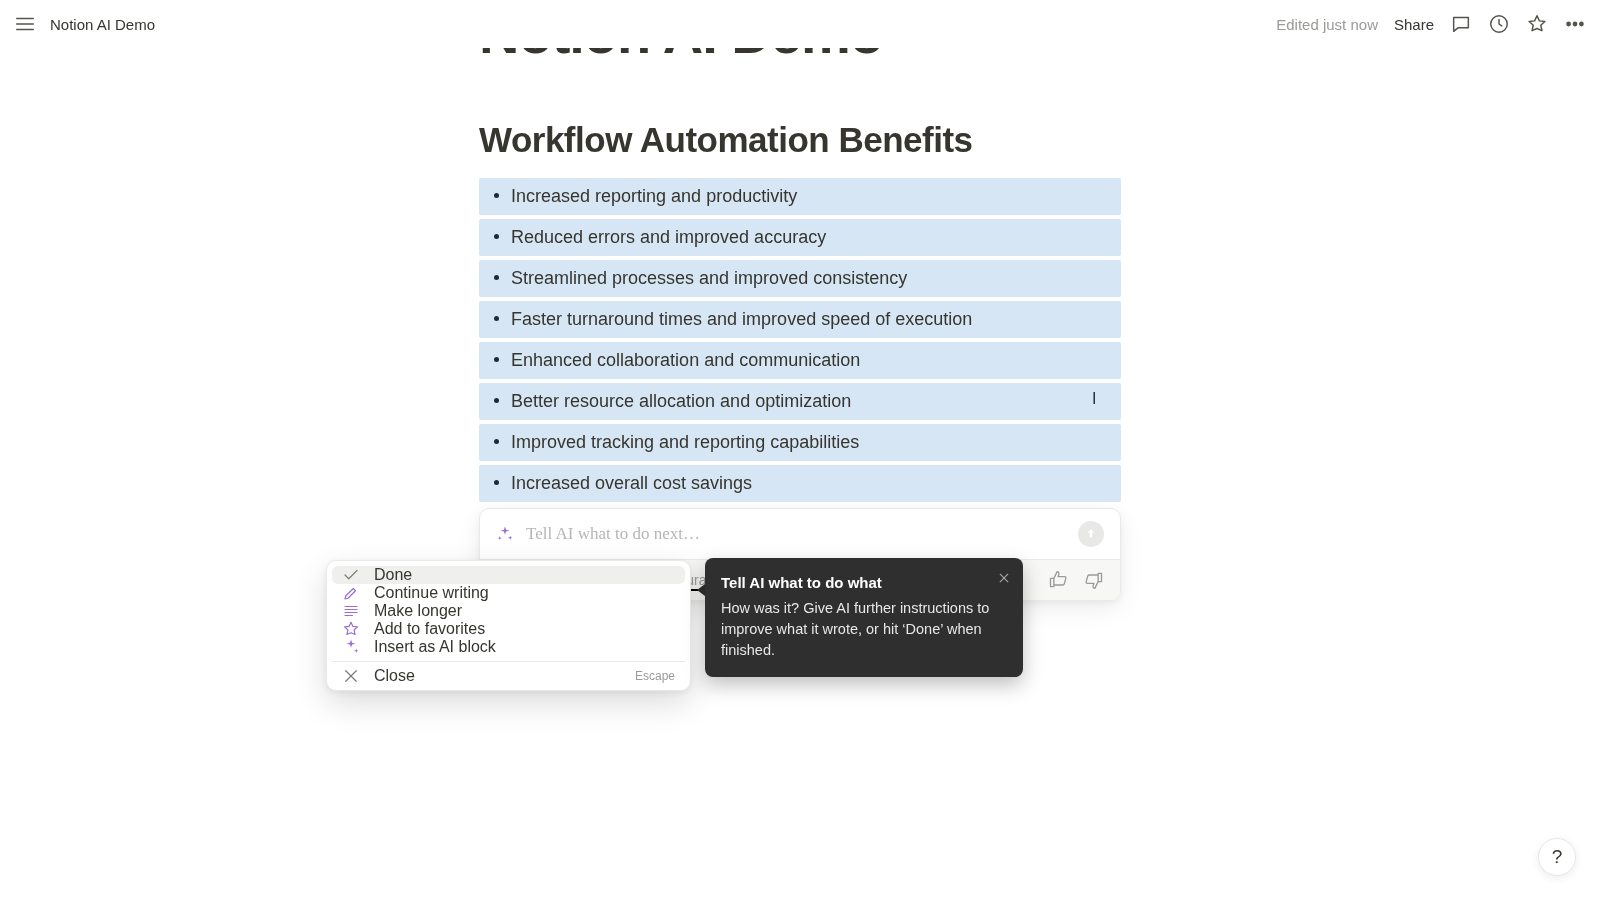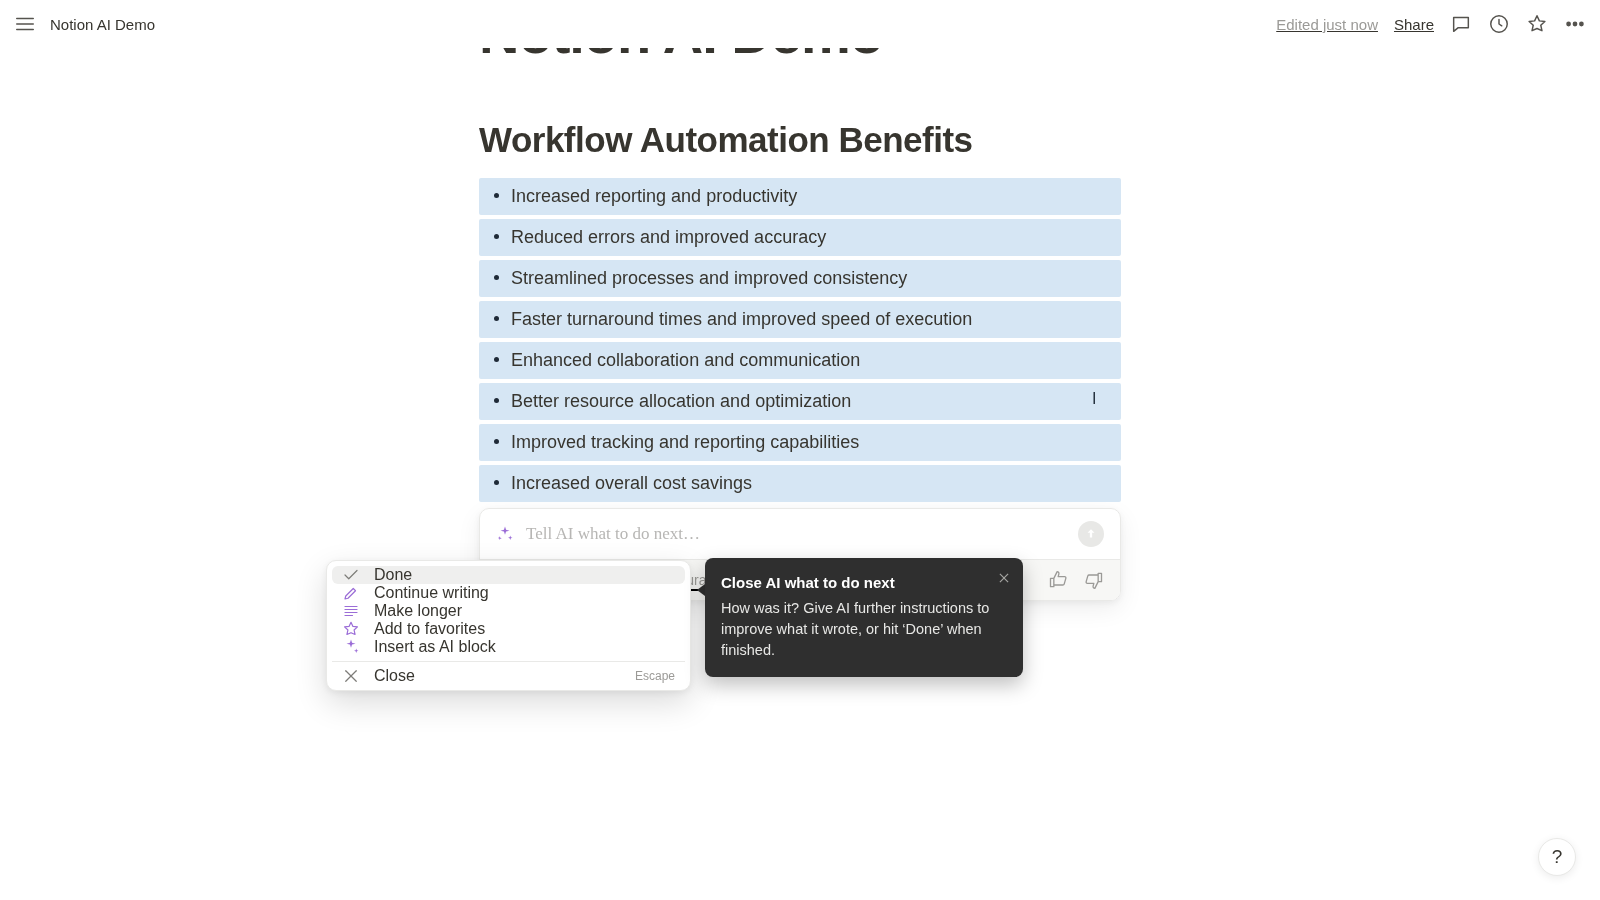--- a/index.html
+++ b/index.html
@@ -19,21 +19,21 @@
     color:var(--text);
     background:#fff;
     width:1600px;height:900px;overflow:hidden;position:relative;
   }
   
   .topbar{
     height:48px;display:flex;align-items:center;padding:0 14px;
   }
   .topbar .left{display:flex;align-items:center;gap:14px;}
   .topbar .title{font-size:15px;}
-  .topbar .right{margin-left:auto;display:flex;align-items:center;gap:16px;text-decoration:underline;}
+  .topbar .right{margin-left:auto;display:flex;align-items:center;gap:16px;}
   .edited{color:var(--text-light);font-size:15px;}
   .share{font-size:15px;}
   .icon-btn{width:22px;height:22px;display:flex;align-items:center;justify-content:center;color:#55534e;cursor:pointer;}
   .icon-btn svg{width:22px;height:22px;stroke:currentColor;fill:none;stroke-width:1.6;}
   .hamburger svg{stroke-width:1.8;}
   
   .page{
     width:642px;margin:0 auto;padding-top:0;
   }
   .huge-title{
@@ -292,19 +292,19 @@
 
 <div class="tooltip-stem"></div>
 <div class="tooltip-caret"></div>
 <div class="tooltip">
   <div class="tt-close">
     <svg viewBox="0 0 24 24">
         <line x1="5" y1="5" x2="19" y2="19"></line>
         <line x1="19" y1="5" x2="5" y2="19"></line>
       </svg>
   </div>
-  <div class="tt-title">Close AI what to do next</div>
+  <div class="tt-title">Tell AI what to do what</div>
   <div>How was it? Give AI further instructions to improve what it wrote, or hit ‘Done’ when finished.</div>
 </div>
 
 <div class="help-fab">
   <span>?</span>
 </div>
 
 </body></html>

